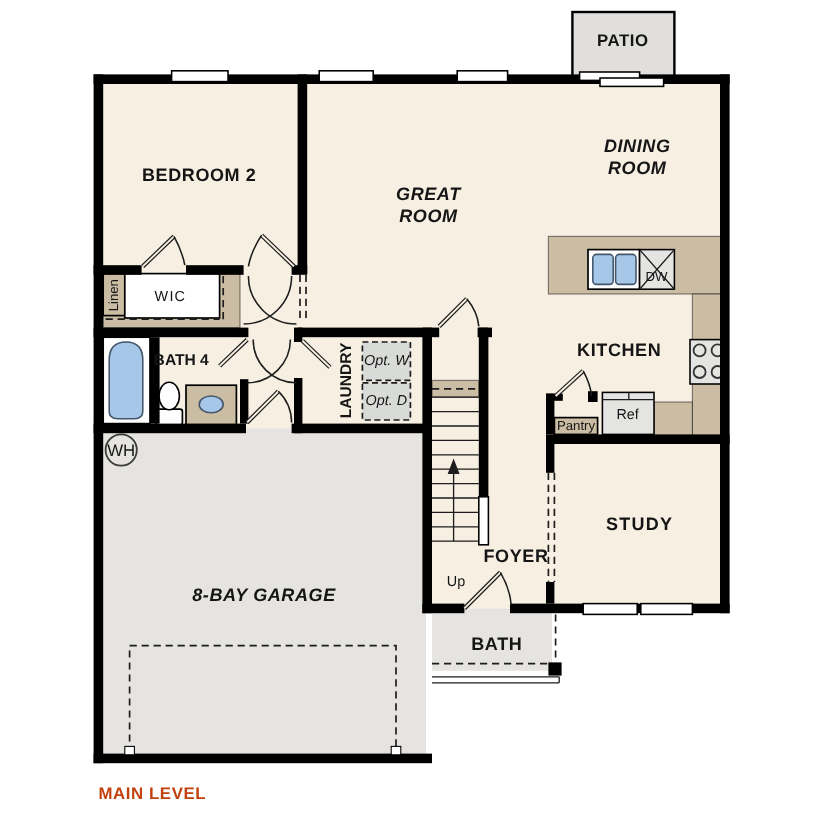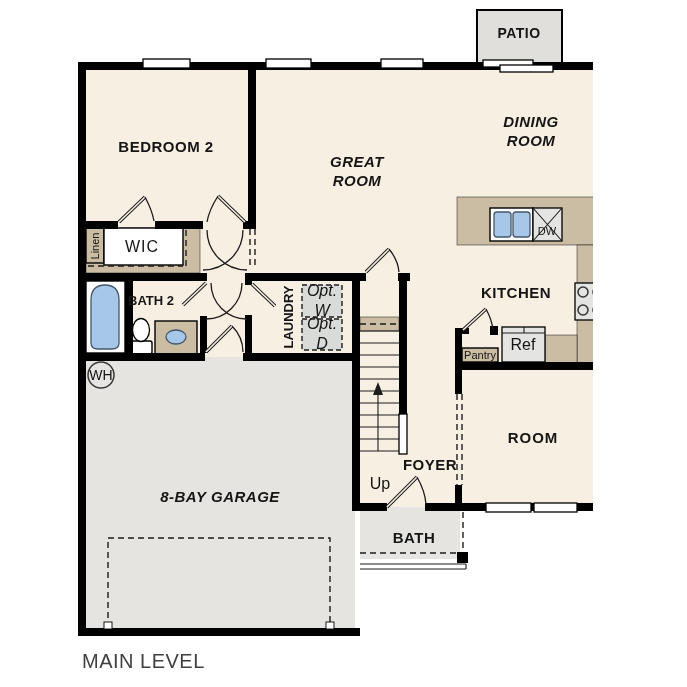--- a/index.html
+++ b/index.html
@@ -1,32 +1,32 @@
 <!DOCTYPE html>
 <html style="--wall: #000000; --line: #1d1d1d; --floor: #f7efe2; --garage: #e5e4e1; --patio: #e0dfdc; --counter: #cbbda3; --fixture: #e4e4e2; --optbox: #d9dbd8; --blue: #a7c7e8;"><head>
 <meta charset="utf-8">
 <style>
   html,body{margin:0;padding:0;background:#fff;}
-  #stage{position:relative;width:593px;height:687px;background:#fff;overflow:hidden;
+  #stage{position:relative;width:687px;height:687px;background:#fff;overflow:hidden;
          font-family:"Liberation Sans",sans-serif;color:#111;}
   #plan-svg{position:absolute;left:0;top:0;}
   .lbl{position:absolute;transform:translate(-50%,-50%);white-space:nowrap;
        font-family:"Liberation Sans",sans-serif;color:#151515;text-align:center;}
   .b{font-weight:bold;}
   .s15{font-size:15px;letter-spacing:.5px;}
   .s14{font-size:14px;letter-spacing:.5px;}
   .s13{font-size:13px;}
-  .s12{font-size:16px;}
+  .s12{font-size:12px;}
   .s11{font-size:11px;}
   .s10{font-size:14px;}
   .wrap{white-space:normal;line-height:1.25;font-style:italic;}
   .v{transform:translate(-50%,-50%) rotate(-90deg);}
   .ls1{letter-spacing:1px;}
-  .title{position:absolute;transform:translate(0,-50%);font-weight:normal;font-size:20px;
-         letter-spacing:.5px;color:#404040;}
+  .title{position:absolute;transform:translate(0,-50%);font-weight:bold;font-size:14px;
+         letter-spacing:.5px;color:#c2410c;}
   
   .wall{fill:var(--wall);}
   .floor{fill:var(--floor);}
   .garage{fill:var(--garage);}
   .patio{fill:var(--patio);stroke:var(--wall);stroke-width:2;}
   .counter{fill:var(--counter);stroke:rgba(0,0,0,.45);stroke-width:1;}
   .counterb{fill:var(--counter);stroke:var(--wall);stroke-width:1.4;}
   .whitebox{fill:#ffffff;stroke:var(--wall);stroke-width:1.4;}
   .fixture{fill:var(--fixture);stroke:var(--wall);stroke-width:1.3;}
   .blue{fill:var(--blue);stroke:#44566b;stroke-width:1.3;}
@@ -196,25 +196,25 @@
       <path class="arc" d="M417,477 Q425,491 426,504"></path>
     </g>
   </svg>
 
   <div>
     <div class="lbl b s14" style="left:519px;top:33px">PATIO</div>
     <div class="lbl b s15" style="left:166px;top:146px">BEDROOM 2</div>
     <div class="lbl b s15 wrap" style="left:357px;top:172px;width:84px">GREAT ROOM</div>
     <div class="lbl b s15 wrap" style="left:531px;top:132px;width:84px">DINING ROOM</div>
     <div class="lbl b s15" style="left:516px;top:292px">KITCHEN</div>
-    <div class="lbl b s15 ls1" style="left:533px;top:437px">ROOM</div>
+    <div class="lbl b s15 ls1" style="left:533px;top:437px">STUDY</div>
     <div class="lbl b s15" style="left:430px;top:464px">FOYER</div>
     <div class="lbl b s15" style="left:414px;top:537px">BATH</div>
     <div class="lbl b s15 wrap" style="left:220px;top:497px;width:120px">8-BAY GARAGE</div>
-    <div class="lbl b s13" style="left:151px;top:300px">BATH 2</div>
+    <div class="lbl b s13" style="left:151px;top:300px">BATH 4</div>
     <div class="lbl b s13 v" style="left:288px;top:317px">LAUNDRY</div>
     <div class="lbl s12 ls1" style="left:142px;top:247px">WIC</div>
     <div class="lbl s11 v" style="left:95px;top:246px">Linen</div>
     <div class="lbl s12 wrap" style="left:322px;top:301px;width:40px">Opt. W</div>
     <div class="lbl s12 wrap" style="left:322px;top:334px;width:40px">Opt. D</div>
     <div class="lbl s11" style="left:480px;top:355px">Pantry</div>
     <div class="lbl s12" style="left:523px;top:345px">Ref</div>
     <div class="lbl s11" style="left:547px;top:231px">DW</div>
     <div class="lbl s12" style="left:380px;top:484px">Up</div>
     <div class="lbl s10" style="left:101px;top:375px">WH</div>

